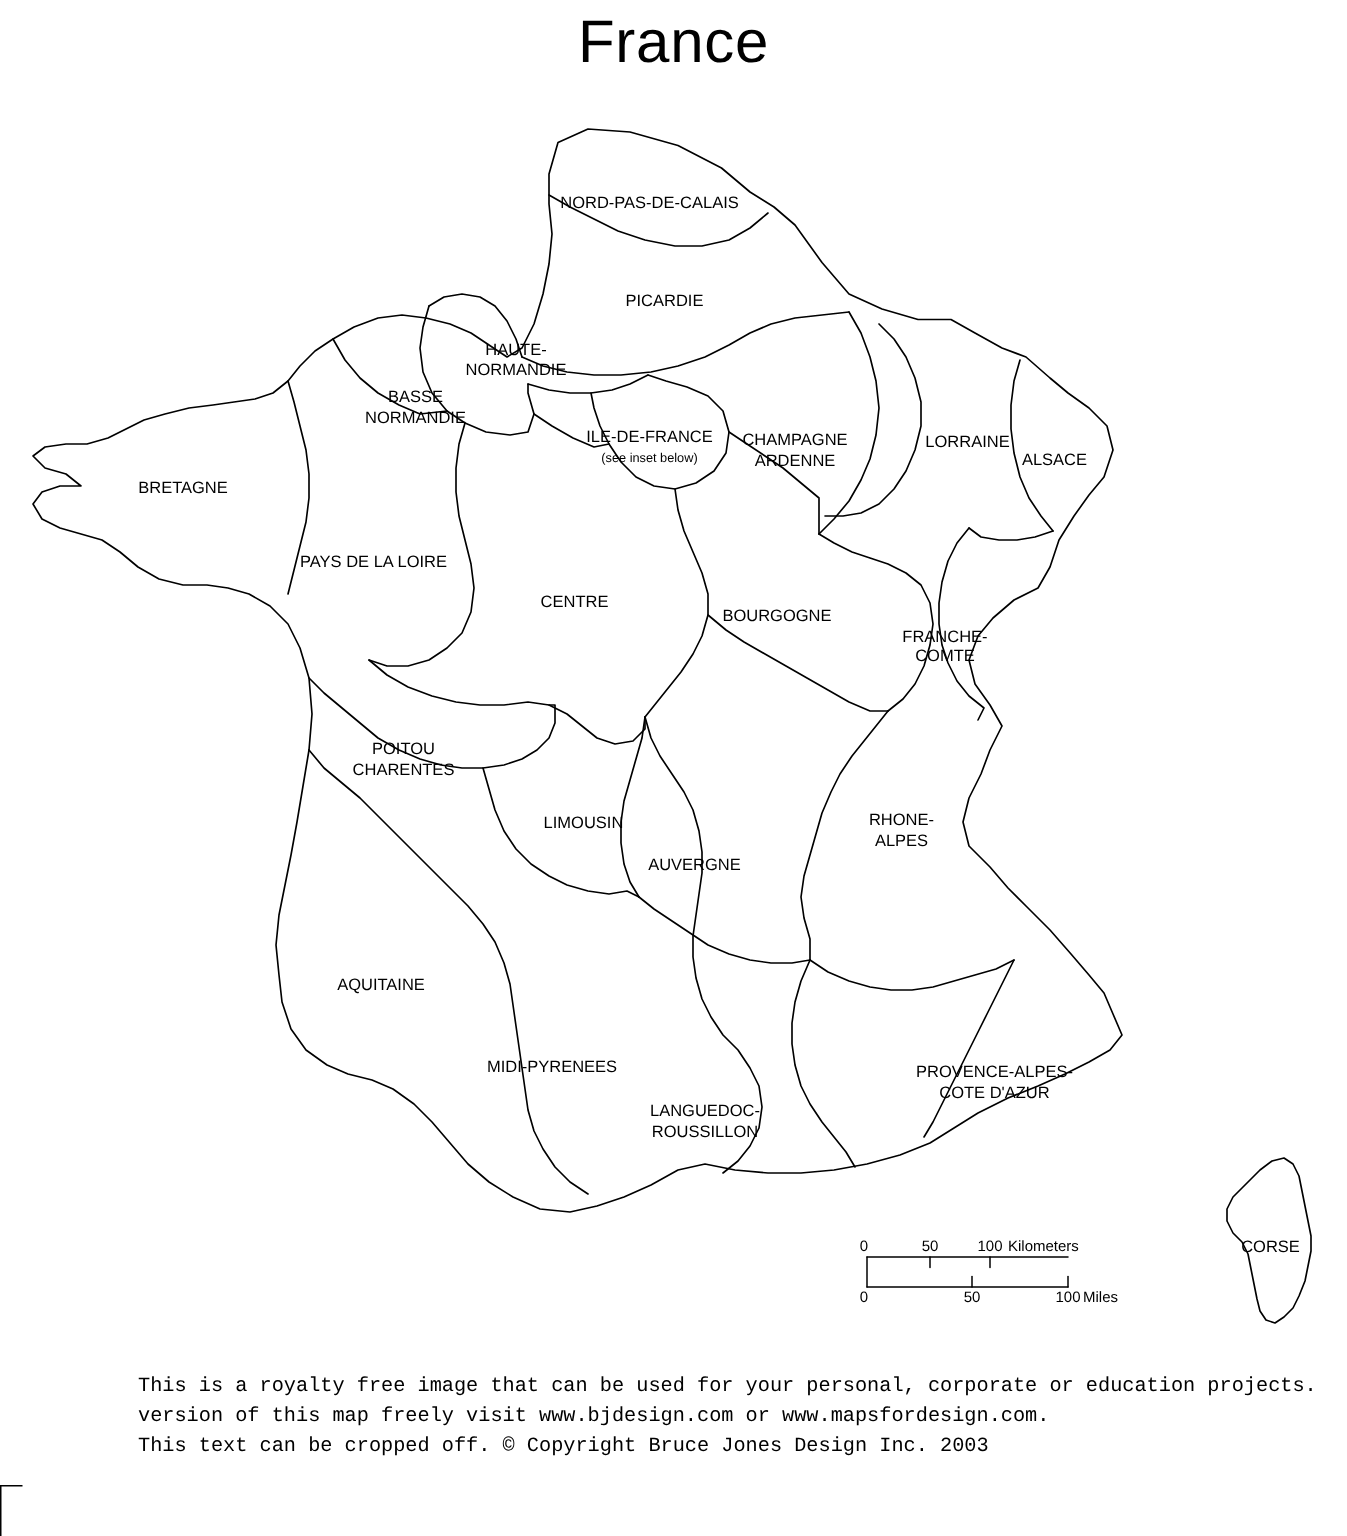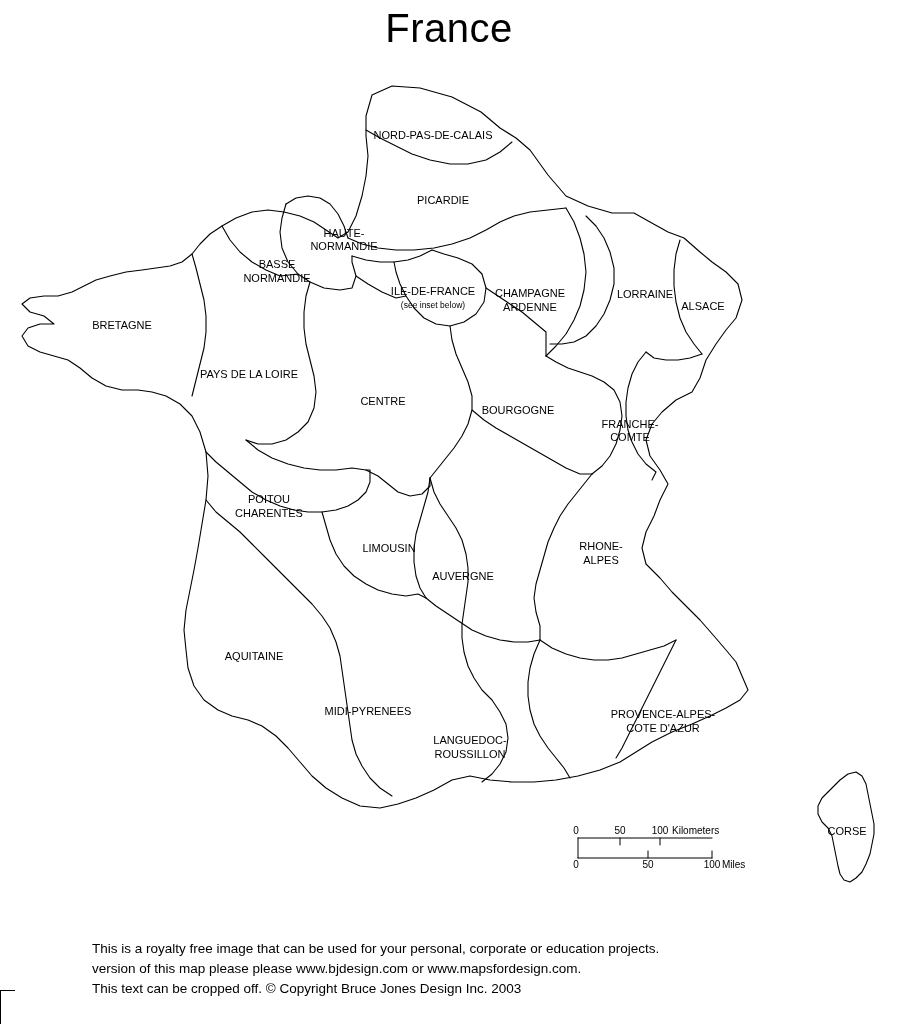--- a/index.html
+++ b/index.html
@@ -52,23 +52,22 @@
     font-size: 10px;
     fill: #000000;
   }
   #footer {
     position: absolute;
     left: 92px;
     top: 915px;
     width: 760px;
     font-size: 13.5px;
     line-height: 20px;
-    font-family: Liberation Sans, sans-serif;
+    font-family: Liberation Mono, monospace;
     color: #000000;
-    margin-top: 24px;
   }
   #footer div { white-space: nowrap; }
   .corner-mark {
     position: absolute;
     left: 0;
     top: 990px;
     width: 14px;
     height: 34px;
     border-left: 1px solid #000;
     border-top: 1px solid #000;
@@ -199,19 +198,19 @@
         <text x="470" y="741" class="region-label">LANGUEDOC-</text>
         <text x="470" y="755" class="region-label">ROUSSILLON</text>
         <text x="663" y="715" class="region-label">PROVENCE-ALPES-</text>
         <text x="663" y="729" class="region-label">COTE D'AZUR</text>
         <text x="847" y="832" class="region-label">CORSE</text>
       </g>
   </svg>
 
   <div id="footer">
     <div>This is a royalty free image that can be used for your personal, corporate or education projects.</div>
-    <div>version of this map please please www.bjdesign.com or www.mapsfordesign.com.</div>
+    <div>version of this map freely visit www.bjdesign.com or www.mapsfordesign.com.</div>
     <div>This text can be cropped off.  © Copyright Bruce Jones Design Inc. 2003</div>
   </div>
 
   <div class="corner-mark"></div>
 
 </div>
 
 </body></html>

